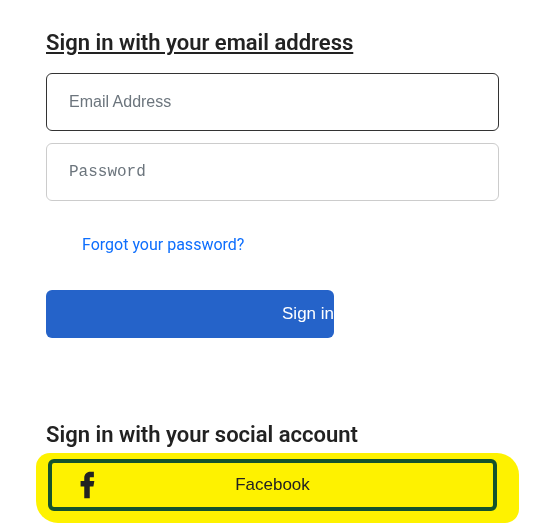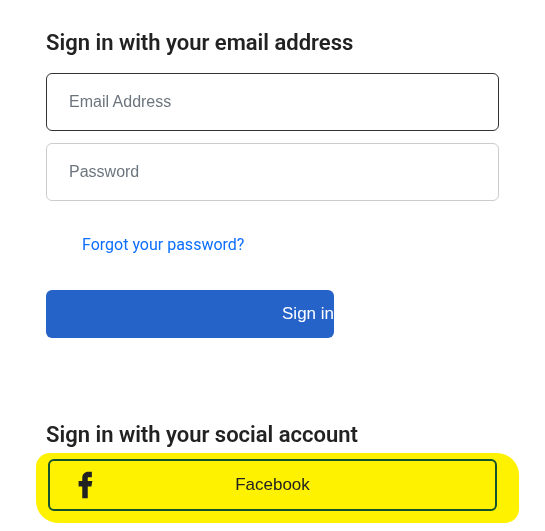--- a/index.html
+++ b/index.html
@@ -12,37 +12,39 @@
       background: #fff;
       width: 545px;
       height: 531px;
       padding: 30px 46px;
     }
     .heading {
       font-size: 22px;
       font-weight: 600;
       color: #222;
       margin-bottom: 18px;
+      text-decoration: underline;
     }
     .input-field {
       width: 100%;
       height: 58px;
       padding: 0 22px;
       font-size: 16px;
       border: 1px solid #333;
       border-radius: 6px;
       margin-bottom: 12px;
       outline: none;
       color: #0369a1;
     }
     .input-field::placeholder {
       color: #6c757d;
     }
     .input-field.password {
       border: 1px solid #ccc;
+      font-family: Liberation Mono, monospace;
     }
     .forgot-link {
       display: inline-block;
       color: #0d6efd;
       font-size: 16px;
       text-decoration: none;
       margin-top: 22px;
       margin-bottom: 36px;
       margin-left: 36px;
     }
@@ -79,21 +81,21 @@
       background: #fef200;
       border-radius: 14px 22px 14px 22px;
       z-index: 0;
     }
     .facebook-btn {
       position: relative;
       z-index: 1;
       width: 100%;
       height: 52px;
       background: #fef200;
-      border: 2px solid #14532d;
+      border: 4px solid #14532d;
       border-radius: 6px;
       font-size: 17px;
       color: #222;
       cursor: pointer;
       display: flex;
       align-items: center;
       justify-content: center;
     }
     .facebook-icon {
       position: absolute;

